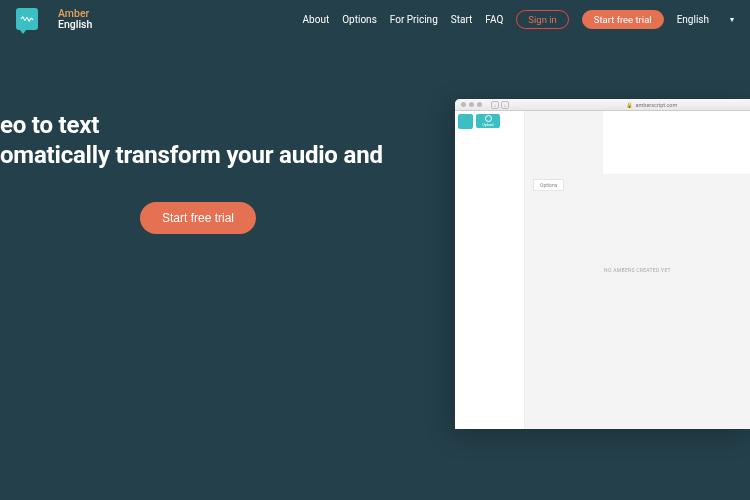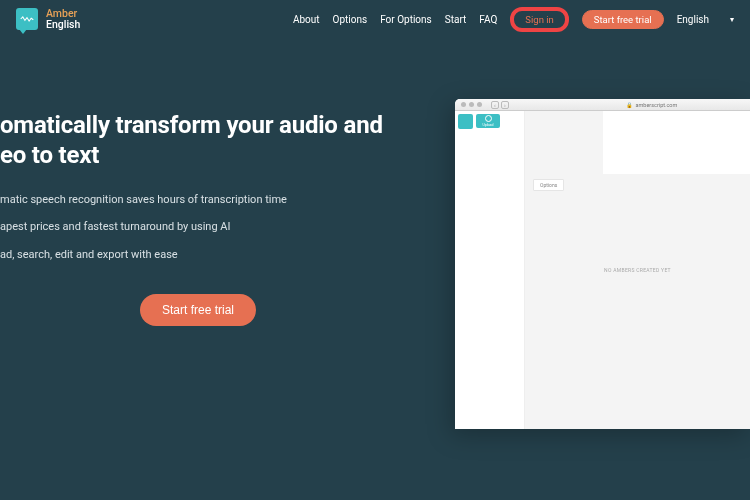--- a/index.html
+++ b/index.html
@@ -1,27 +1,27 @@
 <!DOCTYPE html>
 <html><head>
 <meta charset="utf-8">
 <style>
 *{margin:0;padding:0;box-sizing:border-box}
 body{width:750px;height:500px;background:#24404b;font-family:-apple-system,BlinkMacSystemFont,"Segoe UI",Roboto,sans-serif;color:#fff;overflow:hidden;position:relative}
 .header{display:flex;align-items:center;justify-content:space-between;padding:8px 16px;height:38px}
-.logo{display:flex;align-items:center;gap:8px}
+.logo{display:flex;align-items:center;gap:20px}
 .logo-icon{width:22px;height:22px;background:#3cbfc4;border-radius:3px;display:flex;align-items:center;justify-content:center;position:relative}
 .logo-icon::before{content:"";position:absolute;bottom:-4px;left:3px;width:0;height:0;border-left:4px solid transparent;border-right:4px solid transparent;border-top:5px solid #3cbfc4}
 .logo-wave{width:14px;height:8px}
 .logo-text{font-size:10.5px;line-height:1.05;color:#fff;font-weight:500}
 .logo-text .t1{color:#e8a157}
 .nav{display:flex;align-items:center;gap:13px;font-size:10px}
 .nav a{color:#fff;text-decoration:none;cursor:pointer}
 .btn{border-radius:12px;padding:3px 11px;font-size:9.5px;cursor:pointer;display:inline-block}
-.btn-outline{border:4px solid #ef4444;color:#e67052;background:transparent}
+.btn-outline{border:1px solid #ef4444;color:#e67052;background:transparent}
 .btn-fill{background:#e67052;color:#fff;border:1px solid #e67052}
 .lang{display:flex;align-items:center;gap:21px;font-size:10px;cursor:pointer}
 .chev{font-size:8px}
 .hero{padding:72px 0 0 0;position:relative}
 .hero h1{font-size:24px;font-weight:700;line-height:1.25;margin-bottom:22px;letter-spacing:-.2px}
 .hero .bullets{font-size:11px;line-height:1.4;color:#d8e0e4}
 .hero .bullets p{margin-bottom:12px}
 .cta{margin-top:32px;margin-left:140px}
 .cta .btn-big{background:#e67052;color:#fff;border:none;border-radius:18px;padding:9px 22px;font-size:12px;cursor:pointer}
 .browser{position:absolute;top:99px;right:0;width:295px;height:330px;background:#fff;border-radius:5px 0 0 0;box-shadow:-4px 6px 24px rgba(0,0,0,.25);overflow:hidden}
@@ -53,42 +53,37 @@
         </svg>
     </div>
     <div class="logo-text">
       <div><span class="t1">Amber</span></div>
       <div>English</div>
     </div>
   </div>
   <div class="nav">
     <a>About</a>
     <a>Options</a>
-    <a>For Options</a>
+    <a>For Pricing</a>
     <a>Start</a>
     <a>FAQ</a>
     <span class="btn btn-outline">Sign in</span>
     <span class="btn btn-fill">Start free trial</span>
     <span class="lang">
       <span>English</span>
       <span class="chev">▾</span>
     </span>
   </div>
 </div>
 
 <div class="hero">
   <h1>
+    <div>eo to text</div>
     <div>omatically transform your audio and</div>
-    <div>eo to text</div>
   </h1>
-  <div class="bullets">
-    <p>matic speech recognition saves hours of transcription time</p>
-    <p>apest prices and fastest turnaround by using AI</p>
-    <p>ad, search, edit and export with ease</p>
-  </div>
   <div class="cta">
     <button class="btn-big">Start free trial</button>
   </div>
 </div>
 
 <div class="browser">
   <div class="bw-top">
     <span class="dot"></span>
     <span class="dot"></span>
     <span class="dot"></span>

